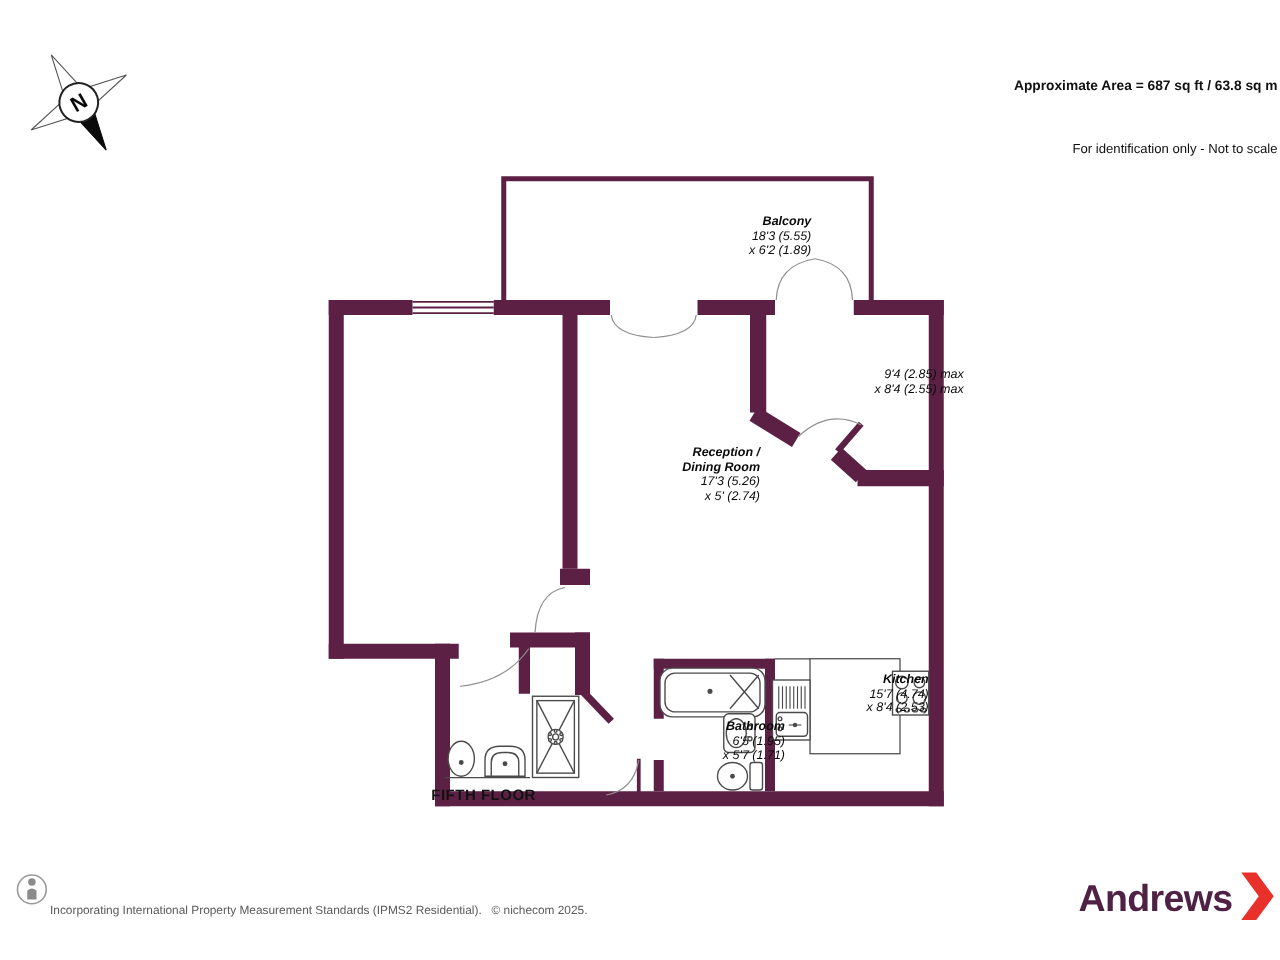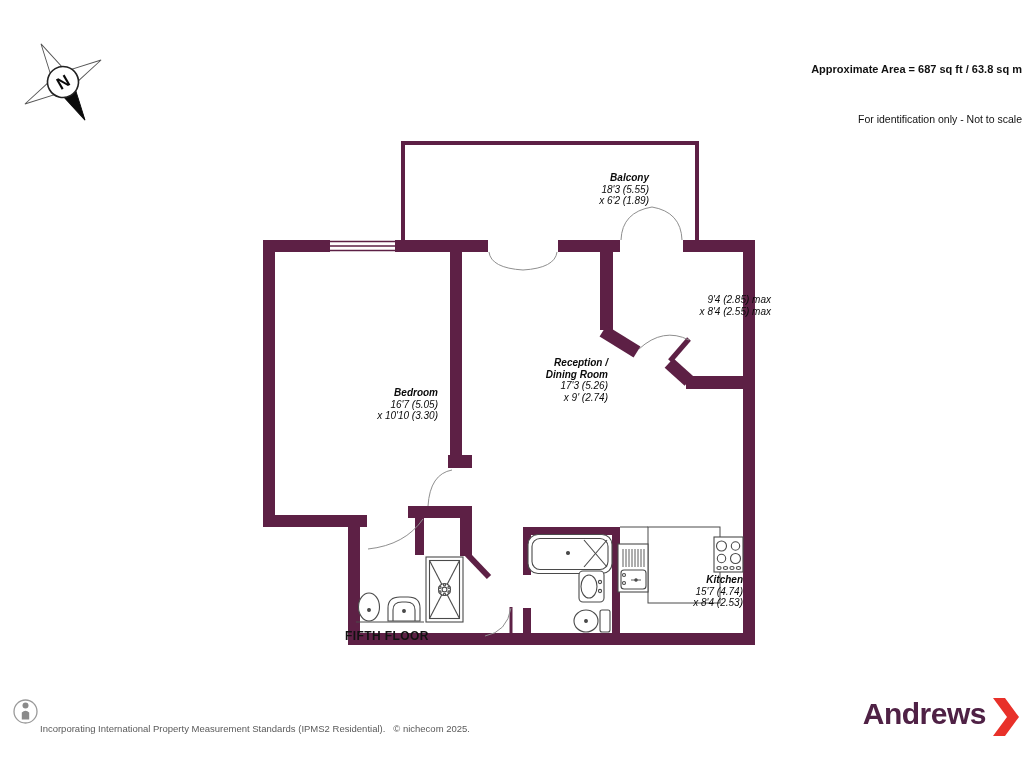--- a/index.html
+++ b/index.html
@@ -7,21 +7,21 @@
           font-family:"Liberation Sans",sans-serif;color:#111;}
   svg{position:absolute;left:0;top:0;}
   .hdr{position:absolute;right:2px;text-align:right;white-space:nowrap;}
   .title{top:28px;font-size:23px;font-weight:bold;letter-spacing:-0.3px;}
   .area{top:63px;font-size:11px;font-weight:bold;}
   .disclaimer{top:85px;font-size:10.5px;font-weight:normal;margin-top:28px;}
   .room-label{position:absolute;text-align:right;font-size:10px;line-height:11.5px;color:#0a0a0a;font-style:italic;}
   .room-label .rname{font-weight:bold;}
   .floor-label{position:absolute;left:345px;top:629px;font-size:12px;font-weight:bold;letter-spacing:0.4px;}
   .footer{position:absolute;left:40px;top:699px;font-size:9.5px;line-height:12px;color:#5a5a5a;white-space:pre-wrap;}
-  .brand{position:absolute;right:4px;top:697px;display:flex;align-items:flex-start;gap:6px;}
+  .brand{position:absolute;right:4px;top:697px;display:flex;align-items:flex-end;gap:6px;}
   .brand .brand-text{font-size:30px;font-weight:bold;letter-spacing:-0.5px;}
 </style>
 </head>
 <body>
 
 <div id="canvas">
 
   <svg width="1024" height="768" viewBox="0 0 1024 768">
 
     <g transform="rotate(-30 63 82)">
@@ -176,41 +176,41 @@
 
   <div class="hdr area">Approximate Area = 687 sq ft / 63.8 sq m</div>
   <div class="hdr disclaimer">For identification only - Not to scale</div>
 
   <div class="room-label" style="left:449px;top:172px;width:200px;">
     <div class="rname">Balcony</div>
     <div>18'3 (5.55)</div>
     <div>x 6'2 (1.89)</div>
   </div>
 
-  <div class="room-label" style="left:288px;top:387px;width:150px;">
-    <div class="rname">Bedroom</div>
-    <div>16'7 (5.05)</div>
-    <div>x 10'10 (3.30)</div>
-  </div>
 
   <div class="room-label" style="left:458px;top:357px;width:150px;">
     <div class="rname">Reception /</div>
     <div class="rname">Dining Room</div>
     <div>17'3 (5.26)</div>
-    <div>x 9' (2.74)</div>
+    <div>x 5' (2.74)</div>
   </div>
 
   <div class="room-label" style="left:601px;top:294px;width:170px;">
     <div>9'4 (2.85) max</div>
     <div>x 8'4 (2.55) max</div>
   </div>
 
 
-
-  <div class="room-label" style="left:623px;top:538px;width:120px;margin-top:36px;">
+  <div class="room-label" style="left:478px;top:576px;width:150px;">
+    <div class="rname">Bathroom</div>
+    <div>6'5 (1.95)</div>
+    <div>x 5'7 (1.71)</div>
+  </div>
+
+  <div class="room-label" style="left:623px;top:538px;width:120px;">
     <div class="rname">Kitchen</div>
     <div>15'7 (4.74)</div>
     <div>x 8'4 (2.53)</div>
   </div>
 
   <div class="floor-label">FIFTH FLOOR</div>
 
   <div class="footer">
     <div>Incorporating International Property Measurement Standards (IPMS2 Residential).   © nichecom 2025.</div>
     

